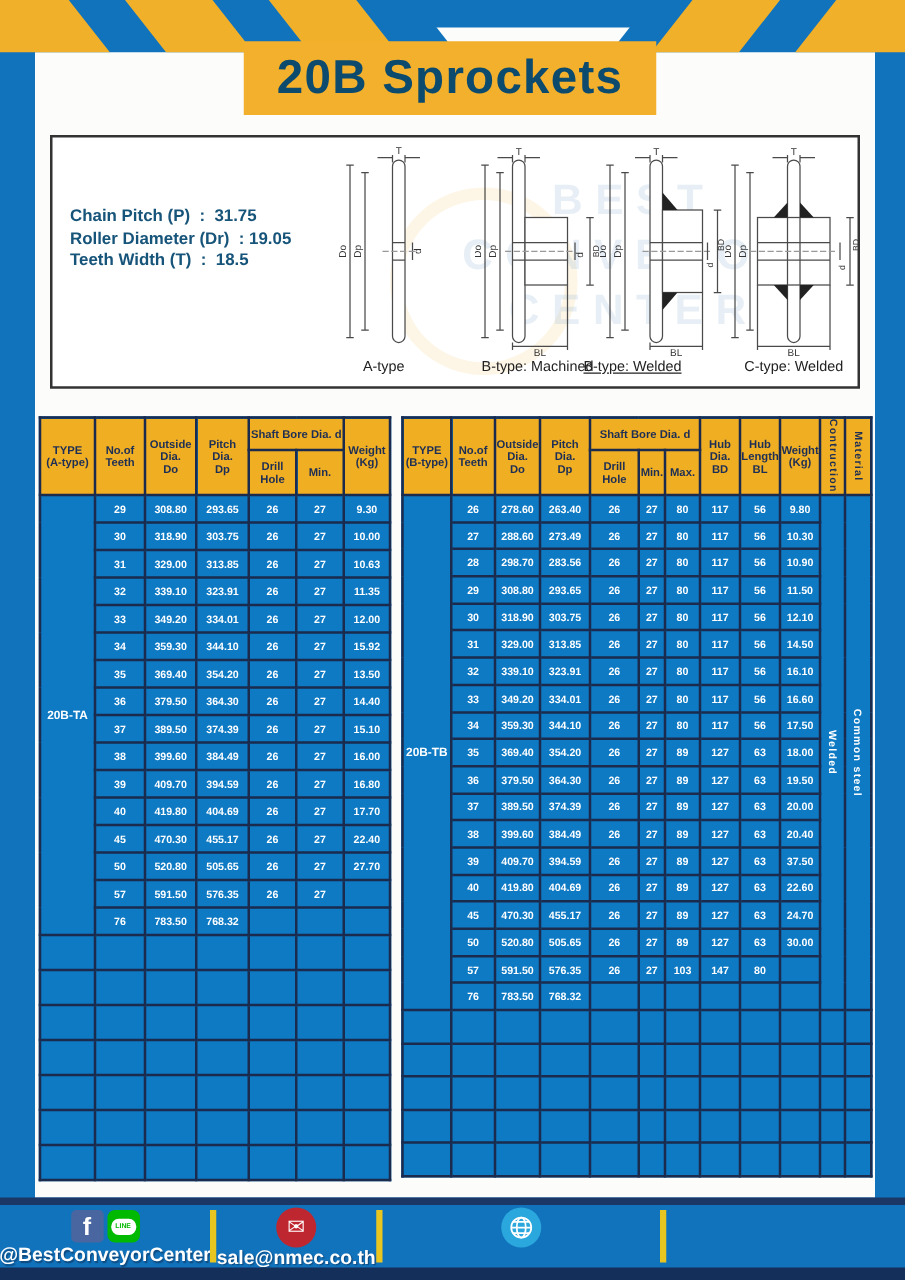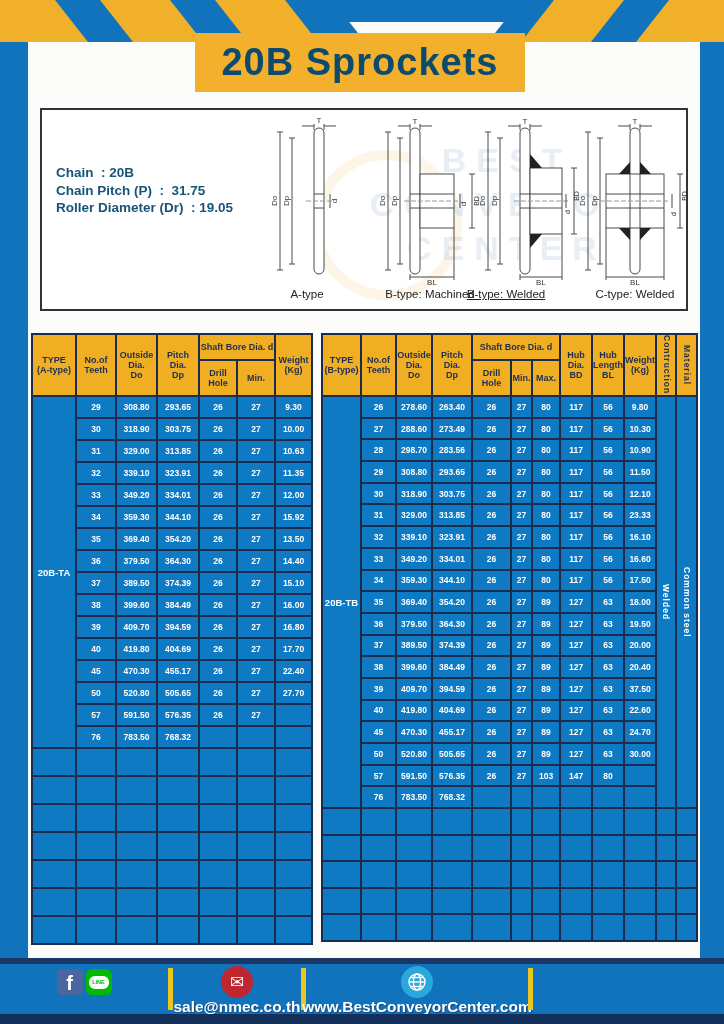--- a/index.html
+++ b/index.html
@@ -74,23 +74,23 @@
 
   <div class="title-banner">
     <span>20B Sprockets</span>
   </div>
 
   <div class="spec-box">
     <div class="wm-orange"></div>
     <div class="watermark">BEST CONVEYOR CENTER</div>
 
     <div class="spec-lines">
-      <div>Chain  : 20B</div>
       <div>Chain Pitch (P)  :  31.75</div>
       <div>Roller Diameter (Dr)  : 19.05</div>
+      <div>Teeth Width (T)  :  18.5</div>
     </div>
 
     <div class="diag" style="left:228px;width:74px;">
       <svg width="70" height="170" viewBox="0 0 70 170">
         <g stroke="#4a4a4a" stroke-width="1" fill="none">
           <line x1="10" y1="16" x2="10" y2="154"></line>
             <line x1="7" y1="16" x2="13" y2="16"></line>
             <line x1="7" y1="154" x2="13" y2="154"></line>
           <line x1="22" y1="22" x2="22" y2="148"></line>
             <line x1="19" y1="22" x2="25" y2="22"></line>
@@ -560,21 +560,21 @@
         </tr>
         <tr>
           <td>31</td>
           <td>329.00</td>
           <td>313.85</td>
           <td>26</td>
           <td>27</td>
           <td>80</td>
           <td>117</td>
           <td>56</td>
-          <td>23.33</td>
+          <td>14.50</td>
         </tr>
         <tr>
           <td>32</td>
           <td>339.10</td>
           <td>323.91</td>
           <td>26</td>
           <td>27</td>
           <td>80</td>
           <td>117</td>
           <td>56</td>
@@ -787,20 +787,21 @@
 
   <div class="navy-line"></div>
   <div class="footer">
     <div class="f-sec" style="width:168px">
       <div class="f-icons">
         <span class="fb-ic">f</span>
         <span class="line-ic">
           <span class="line-bubble">LINE</span>
         </span>
       </div>
+      <div class="f-text">@BestConveyorCenter</div>
     </div>
     <div class="f-div"></div>
     <div class="f-sec" style="width:128px">
       <div class="f-icons">
           <span class="circle-ic red-c">
             <span class="env">✉</span>
           </span>
         </div>
       <div class="f-text">sale@nmec.co.th</div>
     </div>
@@ -812,19 +813,18 @@
             <g stroke="#fff" stroke-width="1.4" fill="none">
               <circle cx="10" cy="10" r="8"></circle>
               <ellipse cx="10" cy="10" rx="3.6" ry="8"></ellipse>
               <line x1="2" y1="10" x2="18" y2="10"></line>
               <line x1="3.2" y1="5.5" x2="16.8" y2="5.5"></line>
               <line x1="3.2" y1="14.5" x2="16.8" y2="14.5"></line>
             </g>
           </svg>
         </span>
       </div>
-      <div class="f-text">www.BestConveyorCenter.com</div>
     </div>
     <div class="f-div"></div>
   </div>
   <div class="bottom-navy"></div>
 
 </div>
 
 </body></html>

